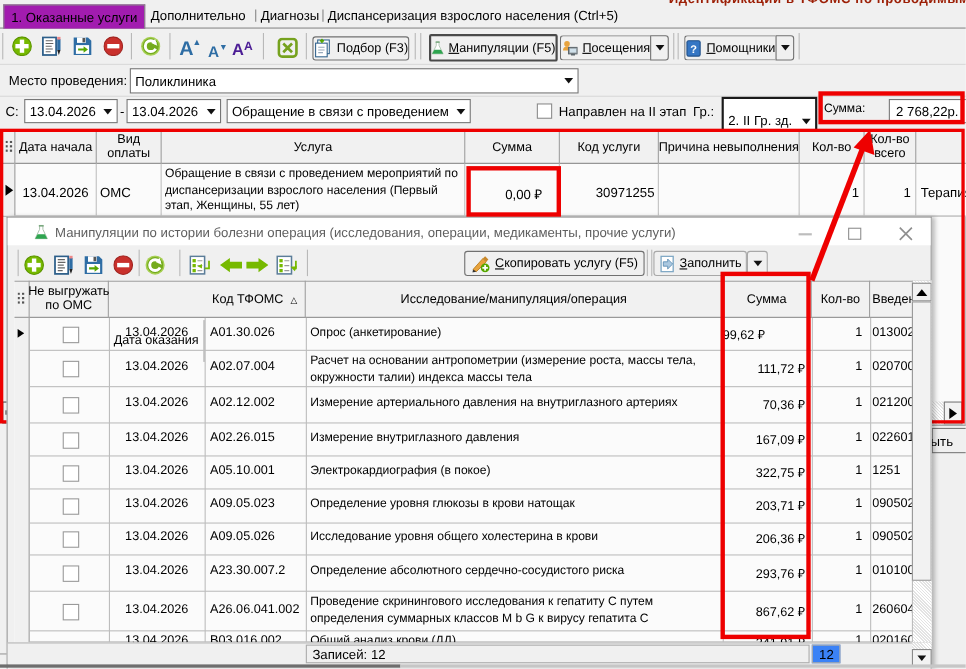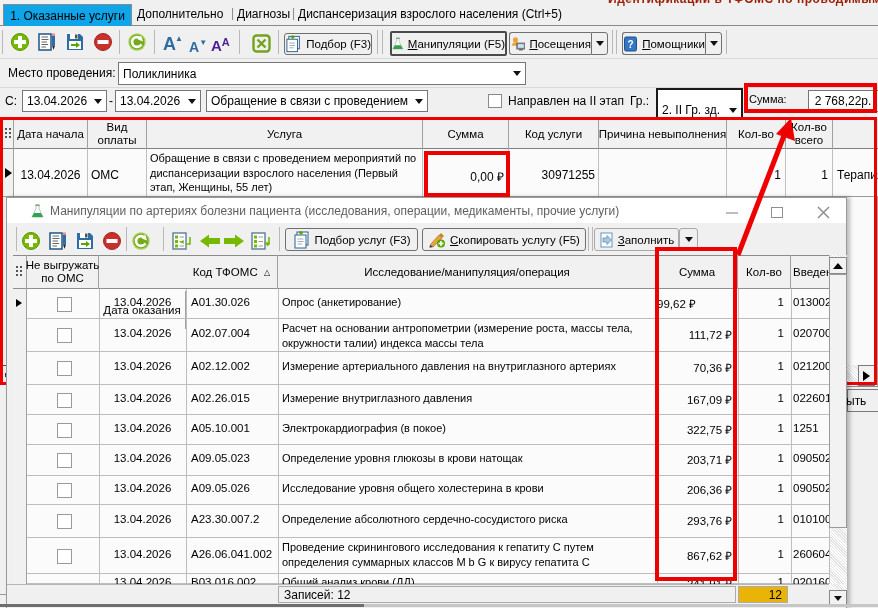--- a/index.html
+++ b/index.html
@@ -17,21 +17,21 @@
 .hdrcell { position:absolute; display:flex; align-items:center; justify-content:center; text-align:center;
   border-right:1px solid #a0a0a0; line-height:13px; white-space:nowrap; font-size:11.5px; }
 .u { text-decoration:underline; }
 </style>
 </head>
 <body>
 <div id="app">
 
   <div class="abs" style="left:0;top:0;width:878px;height:26px;background:#f0f0f0;"></div>
   <div class="abs" style="left:0;top:25px;width:878px;height:1px;background:#8a8a8a;"></div>
-  <div class="abs" style="left:3px;top:4px;width:129px;height:22px;background:#0ea5e9;border:1px solid #8a8a8a;border-bottom:none;z-index:2;display:flex;align-items:center;justify-content:center;">1. Оказанные услуги</div>
+  <div class="abs" style="left:3px;top:4px;width:129px;height:22px;background:#a21caf;border:1px solid #8a8a8a;border-bottom:none;z-index:2;display:flex;align-items:center;justify-content:center;">1. Оказанные услуги</div>
   <div class="abs" style="left:137px;top:7px;">Дополнительно</div>
   <div class="abs" style="left:231px;top:6px;color:#888;">|</div>
   <div class="abs" style="left:237px;top:7px;">Диагнозы</div>
   <div class="abs" style="left:292px;top:6px;color:#888;">|</div>
   <div class="abs" style="left:298px;top:7px;">Диспансеризация взрослого населения (Ctrl+5)</div>
   <div class="abs" style="left:608px;top:-8px;color:#9c1f06;font-size:12px;font-weight:bold;white-space:nowrap;letter-spacing:0.5px;">Идентификации в ТФОМС по проводимым</div>
 
   <div id="maintb" class="abs" style="left:0;top:26px;width:878px;height:31px;">
     <div class="sep" style="left:2px;top:4px;height:24px;"></div>
     <svg class="abs" style="left:11px;top:7px;" width="18" height="18" viewBox="0 0 18 18">
@@ -210,21 +210,21 @@
     <div class="abs" style="left:14px;top:30px;width:74px;height:47px;border-right:1px solid #c0c0c0;">
         <span style="position:absolute;left:0;right:0;top:19px;text-align:center;">13.04.2026</span>
       </div>
     <div class="abs" style="left:88px;top:30px;width:59px;height:47px;border-right:1px solid #c0c0c0;">
         <span style="position:absolute;left:3px;top:19px;">ОМС</span>
       </div>
     <div class="abs" style="left:147px;top:30px;width:276px;height:47px;border-right:1px solid #c0c0c0;overflow:hidden;">
         <span style="position:absolute;left:3px;top:2px;line-height:14.5px;white-space:nowrap;font-size:11px;">Обращение в связи с проведением мероприятий по<br>диспансеризации взрослого населения (Первый<br>этап, Женщины, 55 лет)</span>
       </div>
     <div class="abs" style="left:423px;top:30px;width:86px;height:47px;border-right:1px solid #c0c0c0;">
-        <span style="position:absolute;right:4px;top:19px;">0,00 ₽</span>
+        <span style="position:absolute;right:15px;top:19px;">0,00 ₽</span>
       </div>
     <div class="abs" style="left:509px;top:30px;width:90px;height:47px;border-right:1px solid #c0c0c0;">
         <span style="position:absolute;right:3px;top:19px;">30971255</span>
       </div>
     <div class="abs" style="left:599px;top:30px;width:128px;height:47px;border-right:1px solid #c0c0c0;"></div>
     <div class="abs" style="left:727px;top:30px;width:59px;height:47px;border-right:1px solid #c0c0c0;">
         <span style="position:absolute;right:4px;top:19px;">1</span>
       </div>
     <div class="abs" style="left:786px;top:30px;width:47px;height:47px;border-right:1px solid #c0c0c0;">
         <span style="position:absolute;right:4px;top:19px;">1</span>
@@ -250,21 +250,21 @@
   <div class="abs" style="left:0;top:117px;width:877px;height:268px;border:3px solid #ee0000;z-index:5;"></div>
 
   <div id="dialog" class="abs" style="left:6px;top:197px;width:841px;height:411px;background:#f0f0f0;border:1px solid #9a9a9a;border-bottom:none;box-shadow:3px 0 4px rgba(0,0,0,0.25);z-index:10;">
 
     <div class="abs" style="left:0;top:0;width:839px;height:25px;background:#fff;"></div>
     <svg class="abs" style="left:24px;top:6px;" width="13" height="14" viewBox="0 0 13 14">
         <polygon points="5,1 8,1 8,4.5 12,13 1,13 5,4.5" fill="#fff" stroke="#9db8a0" stroke-width="0.8"></polygon>
         <polygon points="3.2,9 9.8,9 12,13 1,13" fill="#2ea44f"></polygon>
         <rect x="4.3" y="0.5" width="4.4" height="1.5" fill="#7aa87f"></rect>
       </svg>
-    <div class="abs" style="left:43px;top:6px;color:#5f5f5f;">Манипуляции по артериях болезни пациента (исследования, операции, медикаменты, прочие услуги)</div>
+    <div class="abs" style="left:43px;top:6px;color:#5f5f5f;">Манипуляции по истории болезни операция (исследования, операции, медикаменты, прочие услуги)</div>
     <div class="abs" style="left:719px;top:14px;width:12px;height:2px;background:#bdbdbd;"></div>
     <div class="abs" style="left:764px;top:9px;width:12px;height:11px;border:1.5px solid #8f8f8f;"></div>
     <svg class="abs" style="left:810px;top:8px;" width="13" height="13" viewBox="0 0 13 13">
         <path d="M1,1 L12,12 M12,1 L1,12" stroke="#8f8f8f" stroke-width="1.5"></path>
       </svg>
 
     <div class="sep" style="left:9px;top:29px;height:24px;"></div>
     <svg class="abs" style="left:15px;top:34px;" width="18" height="18" viewBox="0 0 18 18">
         <circle cx="9" cy="9" r="8.5" fill="#76b900"></circle>
         <circle cx="9" cy="9" r="8.5" fill="none" stroke="#5c9400" stroke-width="1"></circle>
@@ -325,32 +325,20 @@
         <rect x="3" y="3.5" width="3" height="3" fill="#76b900"></rect>
         <rect x="3" y="8" width="3" height="3" fill="#76b900"></rect>
         <rect x="3" y="12.5" width="3" height="3" fill="#76b900"></rect>
         <line x1="7.5" y1="5" x2="12" y2="5" stroke="#999" stroke-width="1"></line>
         <line x1="7.5" y1="9.5" x2="12" y2="9.5" stroke="#999" stroke-width="1"></line>
         <line x1="7.5" y1="14" x2="12" y2="14" stroke="#999" stroke-width="1"></line>
         <path d="M18,5 v7 h-2" fill="none" stroke="#76b900" stroke-width="1.6"></path>
         <polygon points="17,14.5 13,10.5 19,10 " fill="#76b900"></polygon>
       </svg>
     <div class="sep" style="left:272px;top:29px;height:24px;"></div>
-    <div class="tbtn" style="left:278px;top:30px;width:133px;height:23px;">
-      <svg width="18" height="18" viewBox="0 0 18 18" style="margin-right:4px;">
-          <rect x="4" y="1" width="11" height="13" fill="#fff" stroke="#2d5f8a"></rect>
-          <rect x="2" y="4" width="11" height="13" fill="#fff" stroke="#2d5f8a"></rect>
-          <rect x="6" y="1" width="4" height="1.6" fill="#56a700"></rect>
-          <rect x="7.2" y="-0.2" width="1.6" height="4" fill="#56a700"></rect>
-          <line x1="4.5" y1="8" x2="10.5" y2="8" stroke="#9ab" stroke-width="1"></line>
-          <line x1="4.5" y1="10.5" x2="10.5" y2="10.5" stroke="#9ab" stroke-width="1"></line>
-          <line x1="4.5" y1="13" x2="9" y2="13" stroke="#9ab" stroke-width="1"></line>
-        </svg>
-      Подбор услуг (F3)
-    </div>
     <div class="tbtn" style="left:415px;top:30px;width:164px;height:23px;">
       <svg width="18" height="16" viewBox="0 0 18 16" style="margin-right:4px;">
           <path d="M2,13 L11,3 L14,6 L5,15 Z" fill="#e8a33d" stroke="#b97d1e" stroke-width="0.8"></path>
           <path d="M11,3 L13,1 L16,4 L14,6 Z" fill="#c8872a"></path>
           <path d="M2,13 L5,15 L1.5,15.8 Z" fill="#333"></path>
           <circle cx="13" cy="11.5" r="4" fill="#56a700"></circle>
           <rect x="12.2" y="9" width="1.6" height="5" fill="#fff"></rect>
           <rect x="10.5" y="10.7" width="5" height="1.6" fill="#fff"></rect>
         </svg>
       <span><span class="u">С</span>копировать услугу (F5)</span>
@@ -480,21 +468,21 @@
     <div class="abs" style="left:816px;top:2px;width:18px;height:17px;background:#f2f2f2;border:1px solid #8a8a8a;display:flex;align-items:center;justify-content:center;">
           <div style="width:0;height:0;border-left:5px solid transparent;border-right:5px solid transparent;border-bottom:6px solid #000;"></div>
         </div>
     <div class="abs" style="left:816px;top:19px;width:18px;height:254px;background:#f2f2f2;border:1px solid #9a9a9a;"></div>
     </div>
 
     <div class="abs" style="left:0;top:386px;width:839px;height:20px;background:#f0f0f0;border-top:1px solid #b5b5b5;"></div>
     <div class="abs" style="left:271px;top:388px;width:458px;height:17px;border:1px solid #ababab;background:#f0f0f0;">
         <span style="position:absolute;left:5px;top:1px;">Записей: 12</span>
       </div>
-    <div class="abs" style="left:731px;top:388px;width:50px;height:17px;border:1px solid #ababab;background:#eab308;">
+    <div class="abs" style="left:731px;top:388px;width:26px;height:17px;border:1px solid #ababab;background:#3b82f6;">
         <span style="position:absolute;right:5px;top:1px;">12</span>
       </div>
     <div class="abs" style="left:822px;top:386px;width:18px;height:6px;background:repeating-linear-gradient(45deg,#fff 0,#fff 1px,#e3e3e3 1px,#e3e3e3 2px);"></div>
       <div class="abs" style="left:822px;top:392px;width:18px;height:16px;background:#f2f2f2;border:1px solid #8a8a8a;display:flex;align-items:center;justify-content:center;">
         <div class="tri"></div>
       </div>
   </div>
 
   <div class="abs" style="left:0;top:594px;width:8px;height:1px;background:#9a9a9a;"></div>
 

